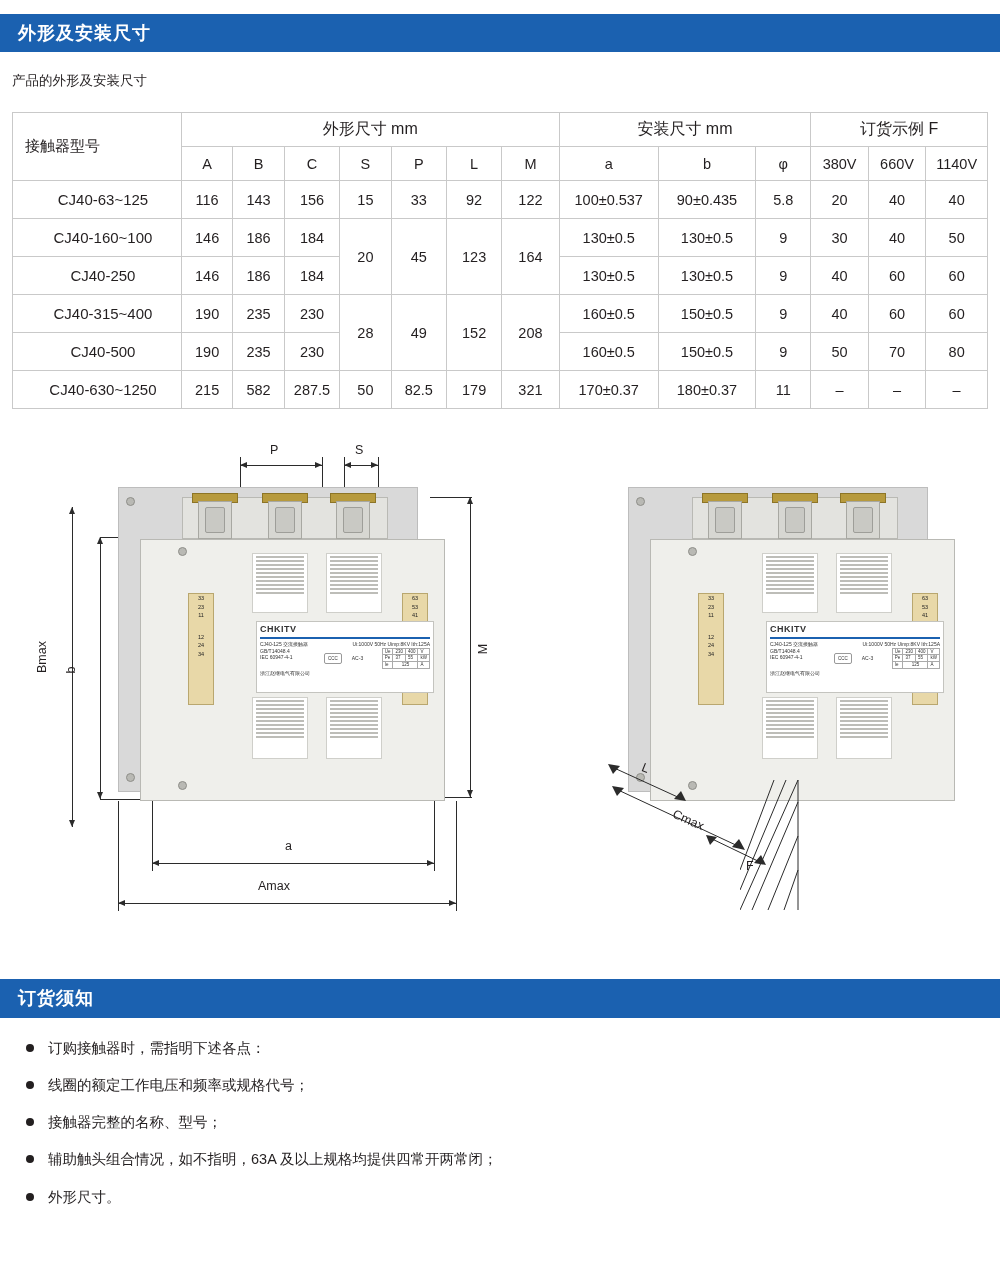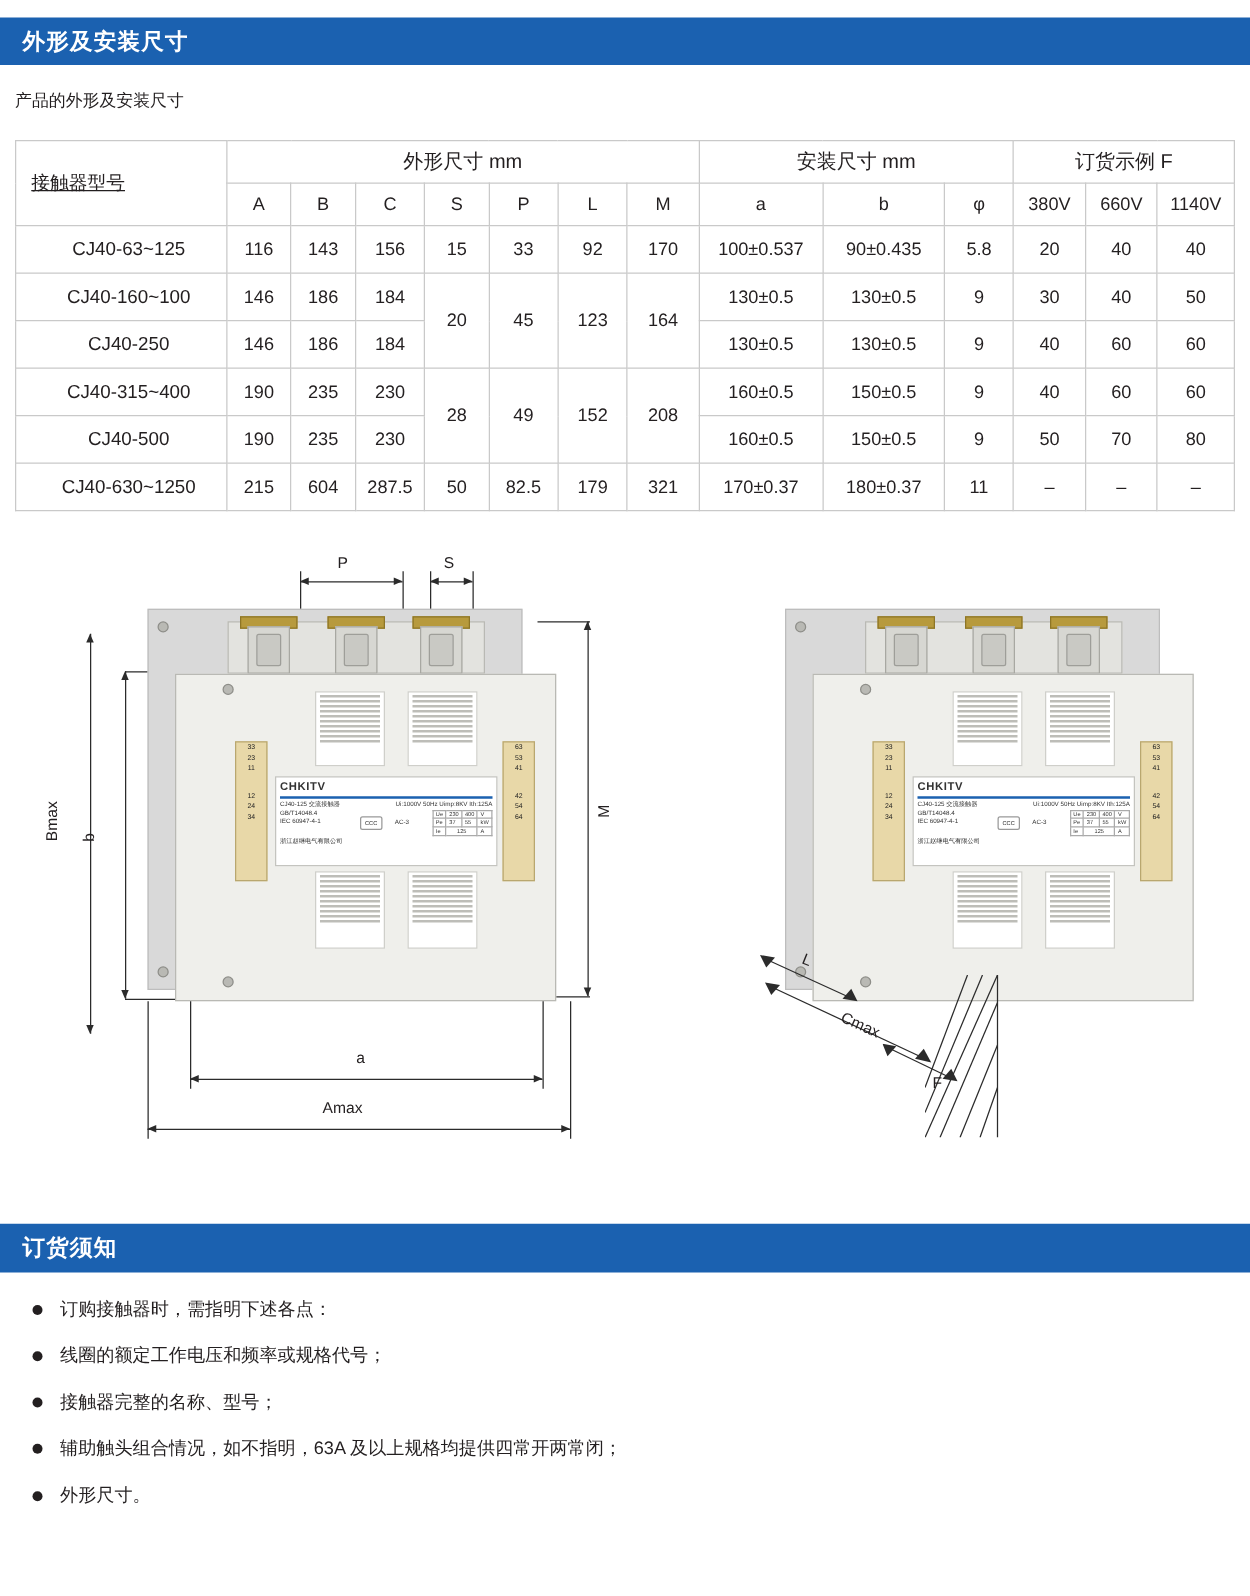--- a/index.html
+++ b/index.html
@@ -91,20 +91,21 @@
   .vent {
     position:absolute; background:#ffffff; border:1px solid #cfcfca;
   }
   .vent i {
     display:block; height:2px; background:#bdbdb8; margin:2px 3px;
   }
   .label-plate {
     position:absolute; background:#ffffff; border:1px solid #c4c4bf;
     font-size:5px; color:#333; line-height:1.25; padding:2px 3px;
     overflow:hidden;
+    margin-left:36px;
   }
   .plate-brand { font-size:9px; font-weight:bold; letter-spacing:0.5px; }
   .plate-bar { height:2px; background:#1B61B0; margin:1px 0 2px 0; }
   .aux {
     position:absolute; background:#e8d8a8; border:1px solid #b9a76f;
     font-size:5.5px; color:#222; text-align:center; line-height:1.5;
   }
   .screw-dot {
     position:absolute; width:9px; height:9px; border-radius:50%;
     background:#b9b9b4; border:1px solid #8e8e89;
@@ -148,21 +149,21 @@
 <div class="section-bar" id="section-title-1">
   <span>外形及安装尺寸</span>
 </div>
 
 <div class="subtitle">产品的外形及安装尺寸</div>
 
 <div class="tbl-wrap">
 <table class="dim">
   <thead>
     <tr>
-      <th class="modelhdr" rowspan="2" style="width:170px;text-decoration:underline;">接触器型号</th>
+      <th class="modelhdr" rowspan="2" style="width:170px;">接触器型号</th>
       <th class="grouphdr" colspan="7">外形尺寸 mm</th>
       <th class="grouphdr" colspan="3">安装尺寸 mm</th>
       <th class="grouphdr" colspan="3">订货示例 F</th>
     </tr>
     <tr>
       <th style="width:52px;">A</th>
       <th style="width:52px;">B</th>
       <th style="width:56px;">C</th>
       <th style="width:52px;">S</th>
       <th style="width:56px;">P</th>
@@ -179,21 +180,21 @@
   <tbody>
 
     <tr>
       <td class="model">CJ40-63~125</td>
       <td>116</td>
       <td>143</td>
       <td>156</td>
       <td>15</td>
       <td>33</td>
       <td>92</td>
-      <td>170</td>
+      <td>122</td>
       <td>100±0.537</td>
       <td>90±0.435</td>
       <td>5.8</td>
       <td>20</td>
       <td>40</td>
       <td>40</td>
     </tr>
 
     <tr>
       <td class="model">CJ40-160~100</td>
@@ -251,21 +252,21 @@
       <td>150±0.5</td>
       <td>9</td>
       <td>50</td>
       <td>70</td>
       <td>80</td>
     </tr>
 
     <tr>
       <td class="model">CJ40-630~1250</td>
       <td>215</td>
-      <td>604</td>
+      <td>582</td>
       <td>287.5</td>
       <td>50</td>
       <td>82.5</td>
       <td>179</td>
       <td>321</td>
       <td>170±0.37</td>
       <td>180±0.37</td>
       <td>11</td>
       <td>–</td>
       <td>–</td>

